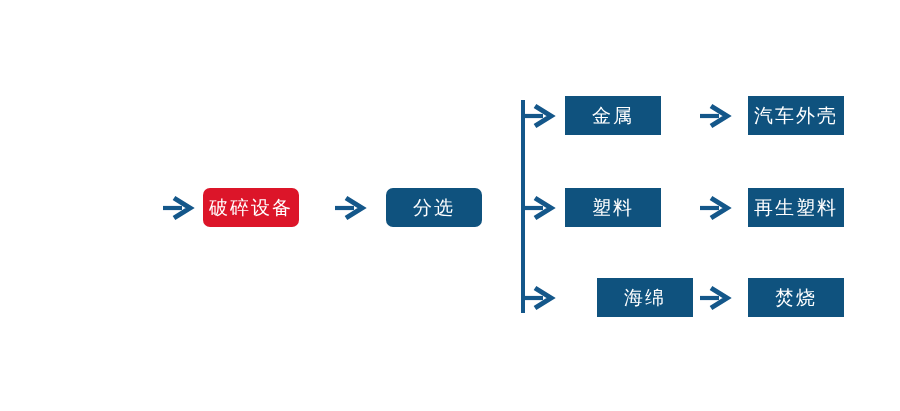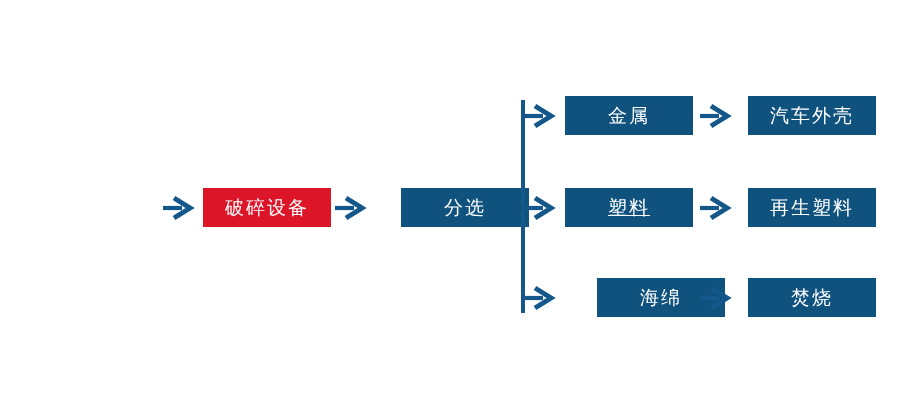--- a/index.html
+++ b/index.html
@@ -10,33 +10,33 @@
   .canvas {
     position: relative;
     width: 900px;
     height: 411px;
     background: var(--background, #ffffff);
     font-family: "DejaVu Sans", "Liberation Sans", sans-serif;
     overflow: hidden;
   }
   .node {
     position: absolute;
-    width: 128px;
+    width: 96px;
     height: 39px;
     display: flex;
     align-items: center;
     justify-content: center;
     color: var(--text-white, #ffffff);
     font-size: 19px;
     letter-spacing: 2px;
     white-space: nowrap;
     box-sizing: border-box;
   }
   .node.blue { background: var(--box-blue, #0F527E); }
-  .node.red  { background: var(--box-red, #DC1529); }
+  .node.red  { background: var(--box-red, #DC1529); border-radius: 7px; }
   .arrow {
     position: absolute;
     width: 32px;
     height: 26px;
     color: var(--arrow-blue, #14578A);
   }
   .trunk {
     position: absolute;
     left: 521px;
     top: 100px;
@@ -58,21 +58,21 @@
 
   <div class="node red" style="left:203px; top:188px;">
     <span>破碎设备</span>
   </div>
 
   <svg class="arrow" style="left:335px; top:195px;" viewBox="0 0 32 26" aria-hidden="true">
     <path d="M0 13 H19" stroke="currentColor" stroke-width="4.2" fill="none"></path>
     <path d="M11 3 L27 13 L11 23" stroke="currentColor" stroke-width="5" fill="none"></path>
   </svg>
 
-  <div class="node blue" style="left:401px; top:188px;">
+  <div class="node blue" style="left:386px; top:188px;border-radius:7px;">
     <span>分选</span>
   </div>
 
   <div class="trunk"></div>
 
   <svg class="arrow" style="left:524px; top:103px;" viewBox="0 0 32 26" aria-hidden="true">
     <path d="M0 13 H19" stroke="currentColor" stroke-width="4.2" fill="none"></path>
     <path d="M11 3 L27 13 L11 23" stroke="currentColor" stroke-width="5" fill="none"></path>
   </svg>
 
@@ -87,21 +87,21 @@
 
   <div class="node blue" style="left:748px; top:96px;">
     <span>汽车外壳</span>
   </div>
 
   <svg class="arrow" style="left:524px; top:195px;" viewBox="0 0 32 26" aria-hidden="true">
     <path d="M0 13 H19" stroke="currentColor" stroke-width="4.2" fill="none"></path>
     <path d="M11 3 L27 13 L11 23" stroke="currentColor" stroke-width="5" fill="none"></path>
   </svg>
 
-  <div class="node blue" style="left:565px; top:188px;text-decoration:underline;">
+  <div class="node blue" style="left:565px; top:188px;">
     <span>塑料</span>
   </div>
 
   <svg class="arrow" style="left:700px; top:195px;" viewBox="0 0 32 26" aria-hidden="true">
     <path d="M0 13 H19" stroke="currentColor" stroke-width="4.2" fill="none"></path>
     <path d="M11 3 L27 13 L11 23" stroke="currentColor" stroke-width="5" fill="none"></path>
   </svg>
 
   <div class="node blue" style="left:748px; top:188px;">
     <span>再生塑料</span>

